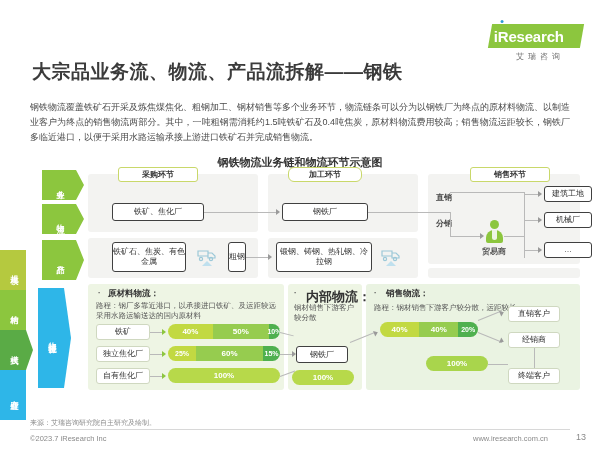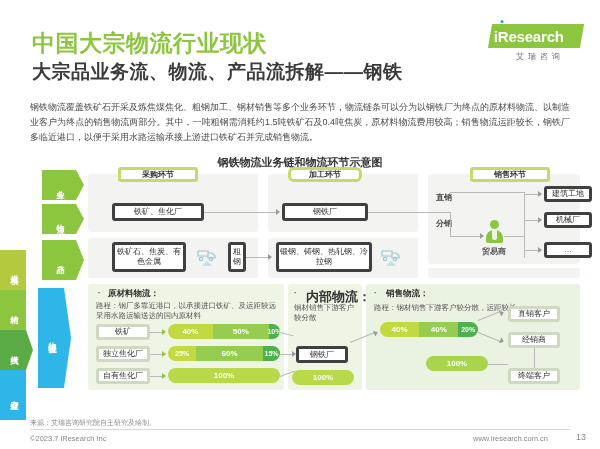--- a/index.html
+++ b/index.html
@@ -85,21 +85,21 @@
     border-top:0 solid transparent;
     width:0;height:0;
   }
 
   
   .panel{position:absolute;background:#f3f3f1;border-radius:3px;}
   .panel.green{background:#eef5e4;}
   .panel.mint{background:#eaf3e2;}
 
   .box{
-    position:absolute;border:3px solid #404040;background:#ffffff;
+    position:absolute;border:1px solid #404040;background:#ffffff;
     border-radius:3px;display:flex;align-items:center;justify-content:center;
     text-align:center;font-size:8px;color:#333;line-height:10px;
     box-sizing:border-box;
   }
   .box.hdr{border-color:#c9d86a;font-weight:bold;}
   .box.grey{border-color:#cfd8c0;}
 
   .lbl{position:absolute;font-size:8px;color:#444;}
   .lbl.b{font-weight:bold;}
 
@@ -152,21 +152,20 @@
   .rule{position:absolute;left:30px;top:429px;width:540px;height:1px;background:#d8d8d8;}
   .foot-l{position:absolute;left:30px;top:434px;font-size:7.5px;color:#8a8a8a;}
   .foot-r{position:absolute;right:52px;top:434px;font-size:7.5px;color:#8a8a8a;}
   .foot-pg{position:absolute;right:14px;top:432px;font-size:9px;color:#8a8a8a;}
 </style>
 </head>
 <body>
 
 <div class="slide">
 
-  <div class="title-main">中国大宗物流行业现状</div>
   <div class="title-sub">大宗品业务流、物流、产品流拆解——钢铁</div>
 
   <div class="logo">
     <div class="logo-badge">
       <span class="logo-dot"></span>
       <span class="logo-text">iResearch</span>
     </div>
     <div class="logo-cn">艾瑞咨询</div>
   </div>
 

